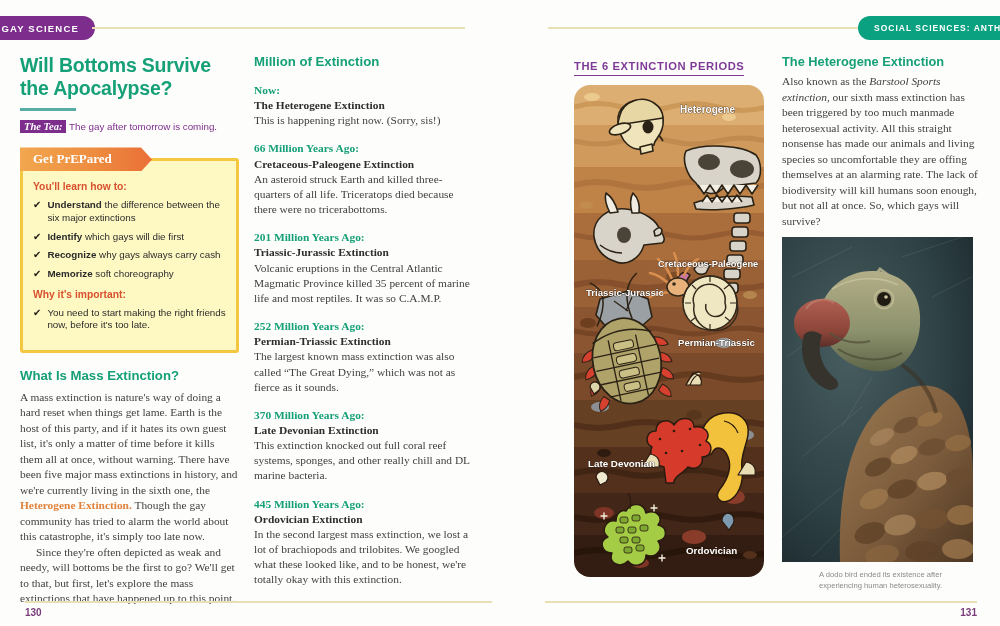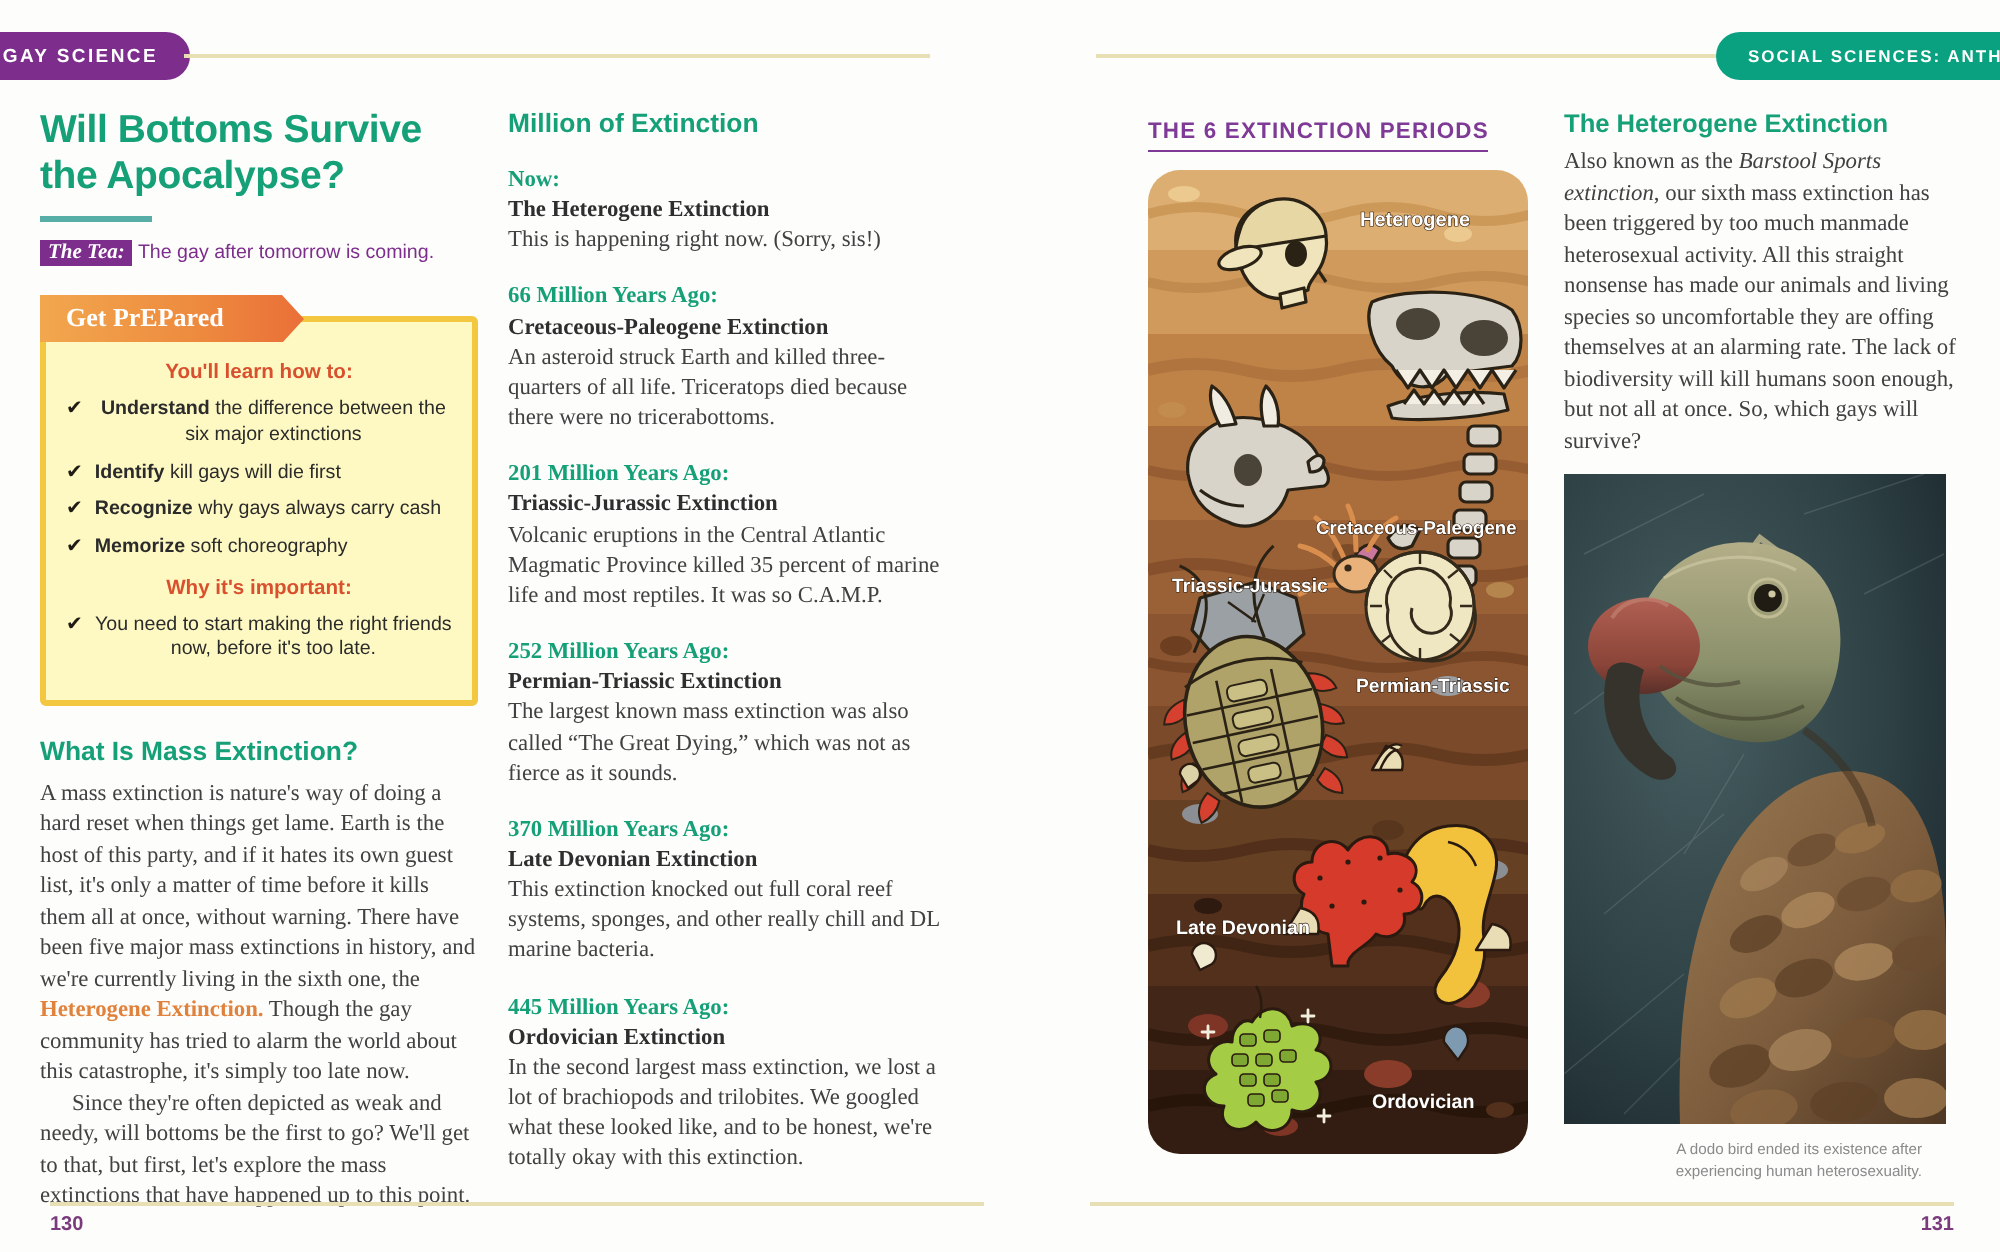--- a/index.html
+++ b/index.html
@@ -25,21 +25,21 @@
 
   
   .col1 { position:absolute; left:20px; top:54px; width:219px; }
   .title { color:#15a078; font-size:19.5px; font-weight:bold; line-height:1.16; letter-spacing:-0.2px; }
   .title-rule { width:56px; height:2.5px; background:#56aea6; margin-top:9px; }
   .tea-line { margin-top:9px; font-size:9.8px; line-height:1.3; }
   .tea-badge { background:#7d2d8c; color:#fff; font-family:"Liberation Serif", serif;
     font-style:italic; font-weight:bold; padding:1px 4px 1.5px 4px; font-size:10.5px; }
   .tea-text { color:#7d2d8c; font-weight:normal;margin-top:40px; }
 
-  .prep-wrap { position:relative; margin-top:14px;text-align:center; }
+  .prep-wrap { position:relative; margin-top:14px; }
   .prep-ribbon { position:relative; z-index:2; width:132px; height:24px;
     background:linear-gradient(90deg,#f2a74e 0%,#ed8a3e 60%,#ea6f38 100%);
     clip-path:polygon(0 0, calc(100% - 11px) 0, 100% 50%, calc(100% - 11px) 100%, 0 100%);
     color:#fff; font-family:"Liberation Serif", serif; font-weight:bold; font-size:13px;
     display:flex; align-items:center; padding-left:13px; }
   .prep-box { position:relative; margin-top:-13px; border:3px solid #f3c73f; background:#fef9c3;
     border-radius:3px; padding:20px 10px 12px 10px; }
   .prep-h { color:#d9502e; font-weight:bold; font-size:10.3px; margin-bottom:7px; }
   .prep-h.why { margin-top:8px; }
   .prep-item { display:flex; font-size:9.8px; color:#2b2b2b; line-height:1.28; margin-bottom:6px; }
@@ -67,21 +67,21 @@
   .diagram-svg { display:block; margin-left:6px; margin-top:9px; }
   .fossil-label { font-family:"Liberation Sans", sans-serif; font-weight:bold; fill:#ffffff;
     paint-order:stroke; stroke:#2e1d10; stroke-width:0.6px; }
 
   
   .col4 { position:absolute; left:782px; top:54px; width:197px; }
   .art-h { color:#15a078; font-size:12.8px; font-weight:bold; }
   .art-p { font-family:"Liberation Serif", serif; font-size:11.4px; color:#414141; line-height:1.36; margin-top:5px; }
   .art-p .it { font-style:italic; }
   .photo { display:block; margin-top:8px; }
-  .caption { margin-top:7px; text-align:right; font-size:7.6px; color:#8a8a8a; line-height:1.45; padding:0 18px; }
+  .caption { margin-top:7px; text-align:center; font-size:7.6px; color:#8a8a8a; line-height:1.45; padding:0 18px; }
 </style>
 </head>
 <body>
 
 <div class="spread">
 
   <div class="tab-left">
     <span>GAY SCIENCE</span>
   </div>
   <div class="rule-top-left"></div>
@@ -104,21 +104,21 @@
       </div>
       <div class="prep-box">
         <div class="prep-h">You'll learn how to:</div>
 
         <div class="prep-item">
           <span class="chk">✔</span>
           <span><b>Understand</b><span> the difference between the six major extinctions</span></span>
         </div>
         <div class="prep-item">
           <span class="chk">✔</span>
-          <span><b>Identify</b><span> kill gays will die first</span></span>
+          <span><b>Identify</b><span> which gays will die first</span></span>
         </div>
         <div class="prep-item">
           <span class="chk">✔</span>
           <span><b>Recognize</b><span> why gays always carry cash</span></span>
         </div>
         <div class="prep-item">
           <span class="chk">✔</span>
           <span><b>Memorize</b><span> soft choreography</span></span>
         </div>
 

